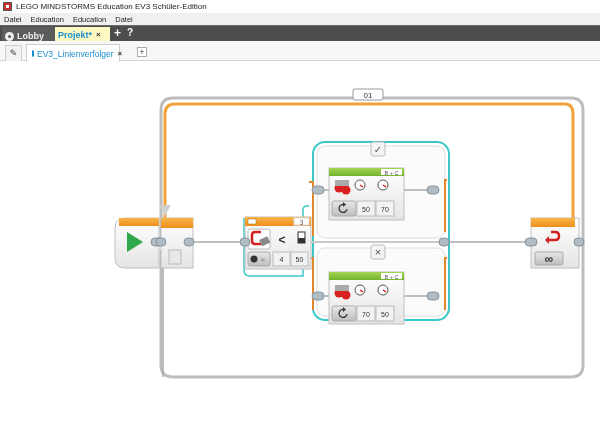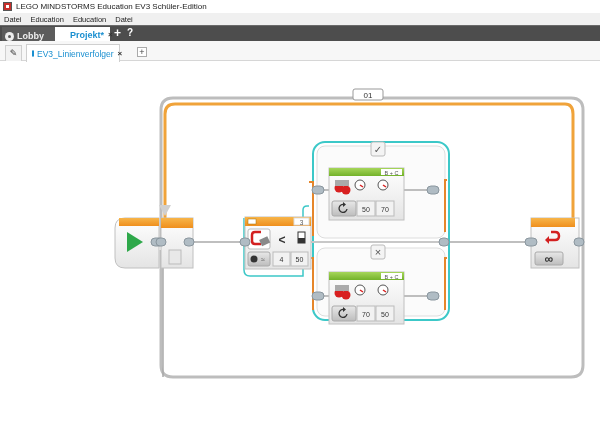--- a/index.html
+++ b/index.html
@@ -5,21 +5,21 @@
   * { box-sizing: border-box; margin: 0; padding: 0; }
   html, body { width: 600px; height: 430px; overflow: hidden; background: #fff; font-family: "Liberation Sans", sans-serif; }
   .titlebar { position: absolute; left: 0; top: 0; width: 600px; height: 13px; background: #fff; font-size: 8px; color: #222; display: flex; align-items: center; padding-left: 3px; }
   .titlebar .appicon { width: 9px; height: 9px; background: #c8302c; border: 1px solid #555; margin-right: 4px; position: relative; }
   .titlebar .appicon::after { content: ""; position: absolute; left: 2px; top: 2px; width: 3px; height: 3px; background: #fff; }
   .menubar { position: absolute; left: 0; top: 13px; width: 600px; height: 12px; background: #f0f0f0; font-size: 7.5px; color: #222; display: flex; align-items: center; padding-left: 4px; gap: 9px; }
   .tabbar { position: absolute; left: 0; top: 25px; width: 600px; height: 16px; background: #4d4d4d; border-top: 1px solid #6a6a6a; }
   .lobby-tab { position: absolute; left: 2px; top: 1px; height: 14px; width: 74px; background: #5c5c5c; color: #eee; font-weight: bold; font-size: 9px; display: flex; align-items: flex-end; padding-left: 3px; gap: 3px; }
   .lobby-icon { width: 9px; height: 9px; border-radius: 50%; background: #eee; position: relative; }
   .lobby-icon::after { content: ""; position: absolute; left: 3px; top: 3px; width: 3px; height: 3px; border-radius: 50%; background: #5c5c5c; }
-  .projekt-tab { position: absolute; left: 55px; top: 1px; height: 15px; width: 55px; background: #ffffff; color: #1a8fd0; font-weight: bold; font-size: 9px; display: flex; align-items: center; padding-left: 15px; gap: 4px; }
+  .projekt-tab { position: absolute; left: 55px; top: 1px; height: 15px; width: 55px; background: #fef9c3; color: #1a8fd0; font-weight: bold; font-size: 9px; display: flex; align-items: center; padding-left: 3px; gap: 4px; }
   .projekt-tab .x { color: #333; font-size: 8px; }
   .tb-plus { position: absolute; left: 114px; top: 0px; color: #fff; font-weight: bold; font-size: 12px; }
   .tb-help { position: absolute; left: 127px; top: 1px; color: #fff; font-weight: bold; font-size: 10px; }
   .subtabbar { position: absolute; left: 0; top: 41px; width: 600px; height: 20px; background: #f7f7f7; border-bottom: 1px solid #d6d6d6; }
   .wrench-tab { position: absolute; left: 5px; top: 4px; width: 17px; height: 16px; border: 1px solid #cfcfcf; border-bottom: none; background: #f2f2f2; color: #333; font-size: 9px; text-align: center; line-height: 15px; }
   .prog-tab { position: absolute; left: 26px; top: 3px; width: 94px; height: 18px; border: 1px solid #cfcfcf; border-bottom: none; background: #fff; display: flex; align-items: center; padding-left: 5px; gap: 3px; font-size: 8.5px; color: #1a8fd0; }
   .prog-icon { width: 8px; height: 7px; border: 1px solid #1a8fd0; border-radius: 1px; }
   .prog-tab .x { color: #333; font-weight: bold; font-size: 8px; margin-left: 1px; }
   .sub-plus { position: absolute; left: 137px; top: 6px; width: 10px; height: 10px; border: 1px solid #aaa; background: #fff; font-size: 9px; line-height: 8px; text-align: center; color: #444; }
   .canvas { position: absolute; left: 0; top: 62px; width: 600px; height: 368px; background: #fff; padding-left: 41px; }

